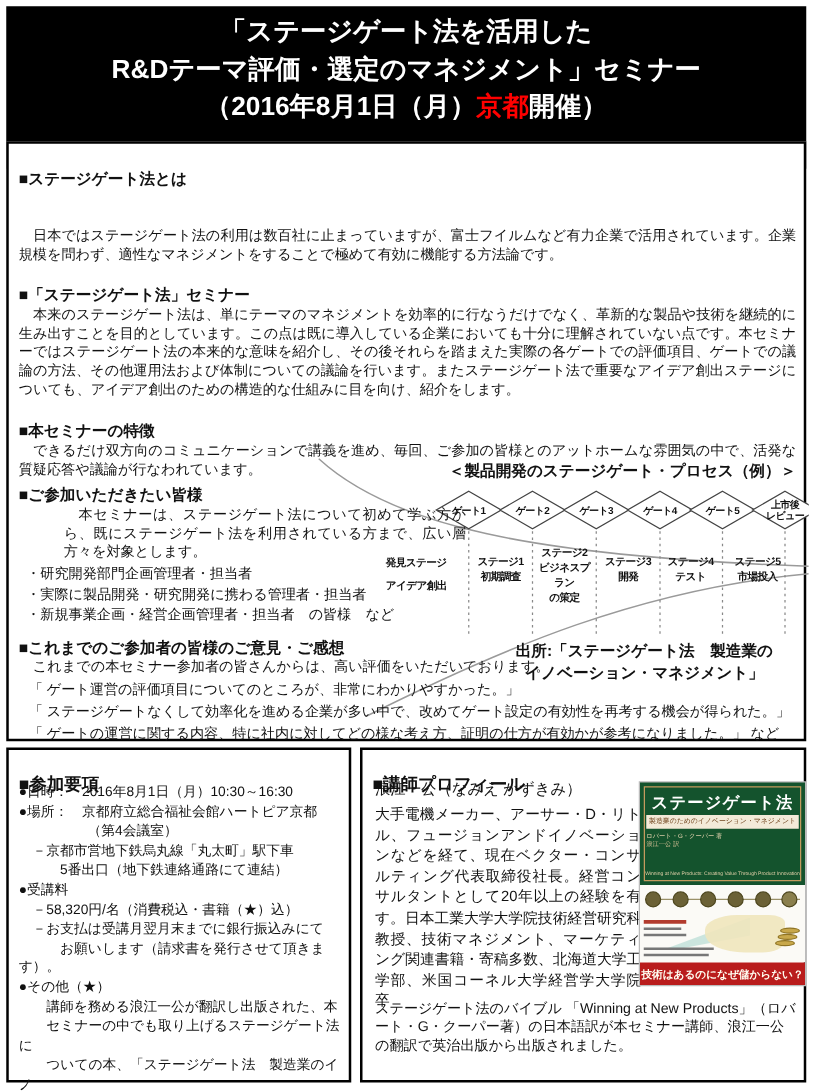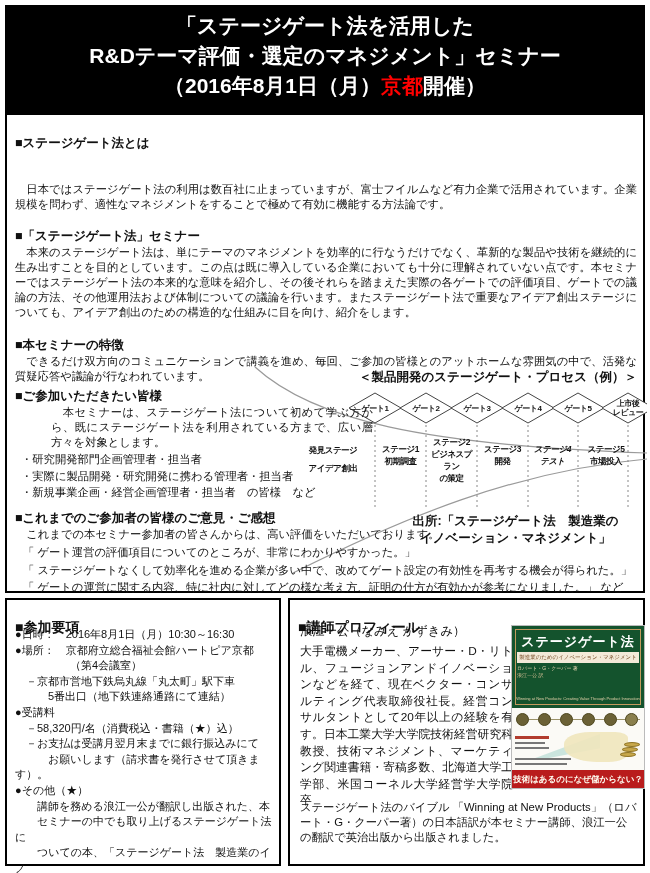--- a/index.html
+++ b/index.html
@@ -121,21 +121,21 @@
       </div>
       <div class="stage-col" style="left:134px; top:53px; width:49px;">
         <div>ステージ2</div>
         <div>ビジネスプラン</div>
         <div>の策定</div>
       </div>
       <div class="stage-col" style="left:186px; top:60px; width:47px;">
         <div>ステージ3</div>
         <div>開発</div>
       </div>
-      <div class="stage-col" style="left:236px; top:60px; width:47px;font-style:italic;">
+      <div class="stage-col" style="left:236px; top:60px; width:47px;">
         <div>ステージ4</div>
         <div>テスト</div>
       </div>
       <div class="stage-col" style="left:286px; top:60px; width:54px;">
         <div>ステージ5</div>
         <div>市場投入</div>
       </div>
 
       <div id="source-note">
         <div>出所:「ステージゲート法　製造業の</div>

